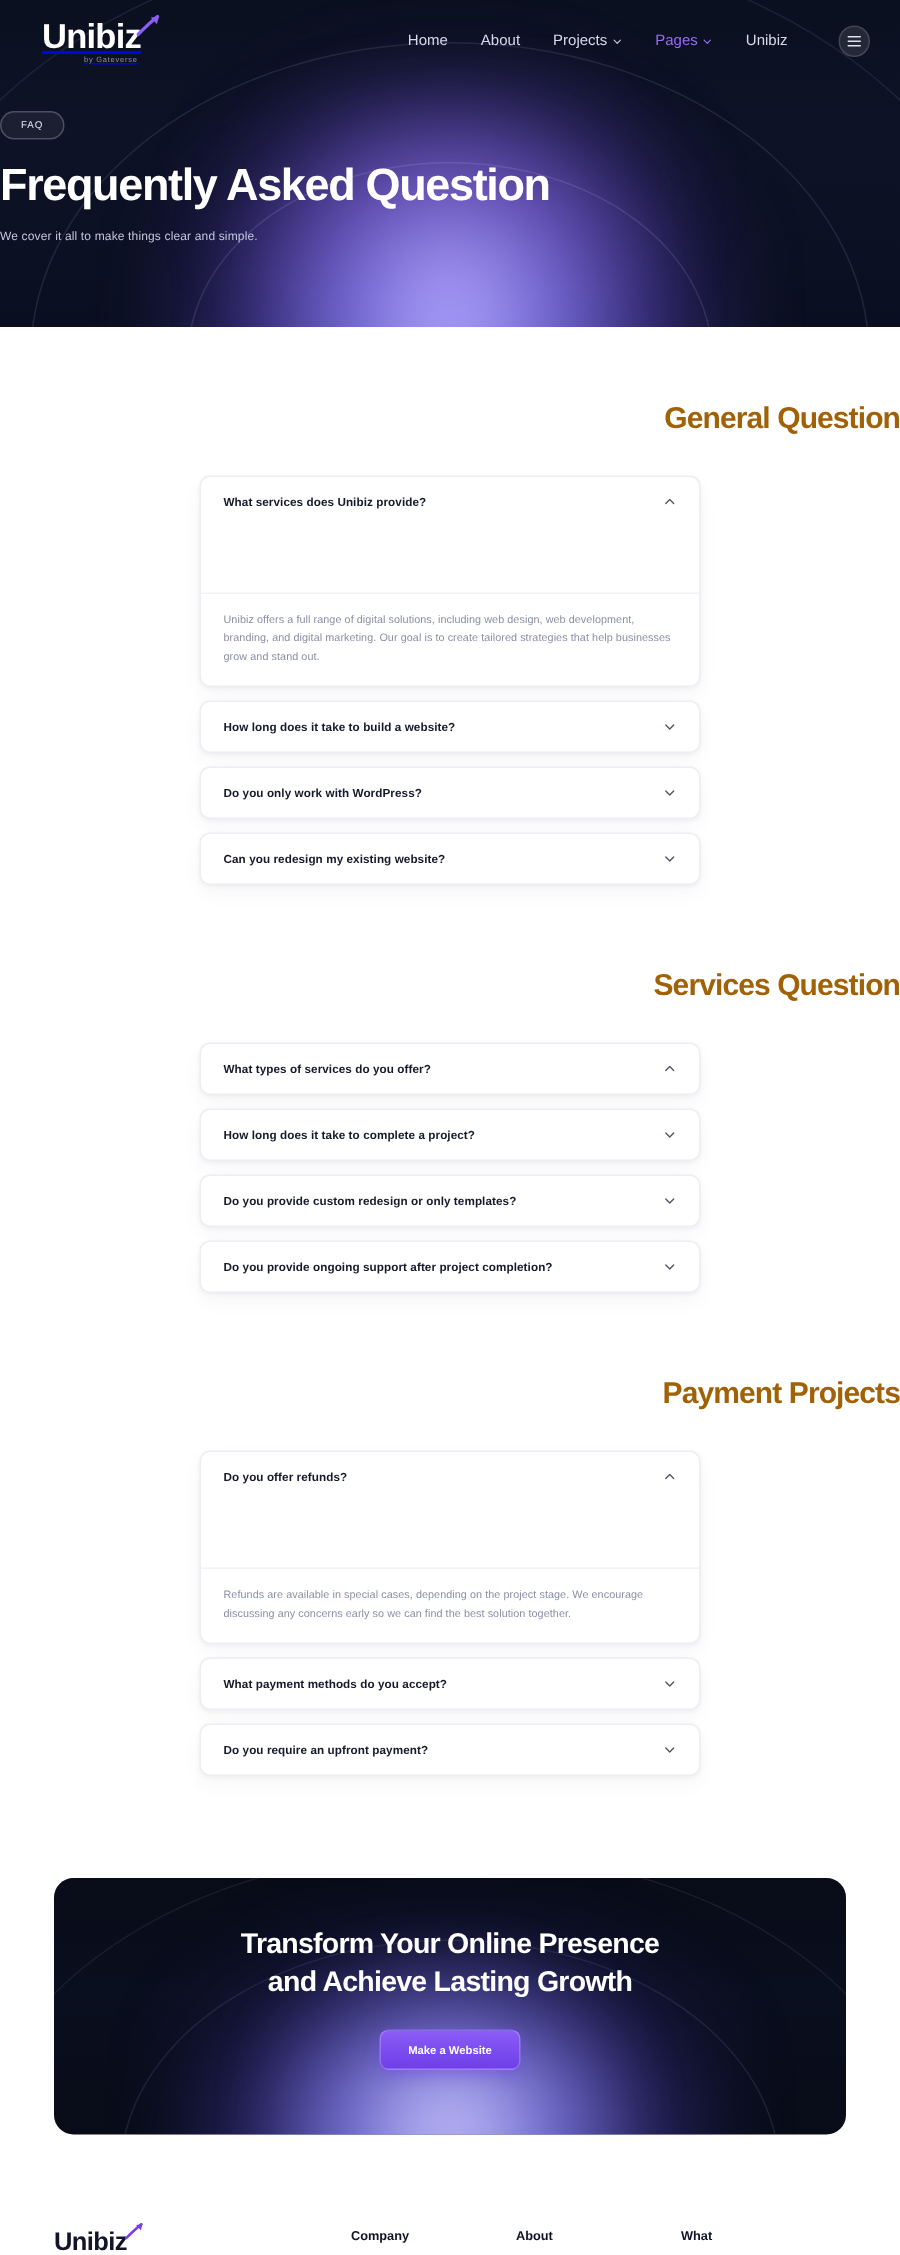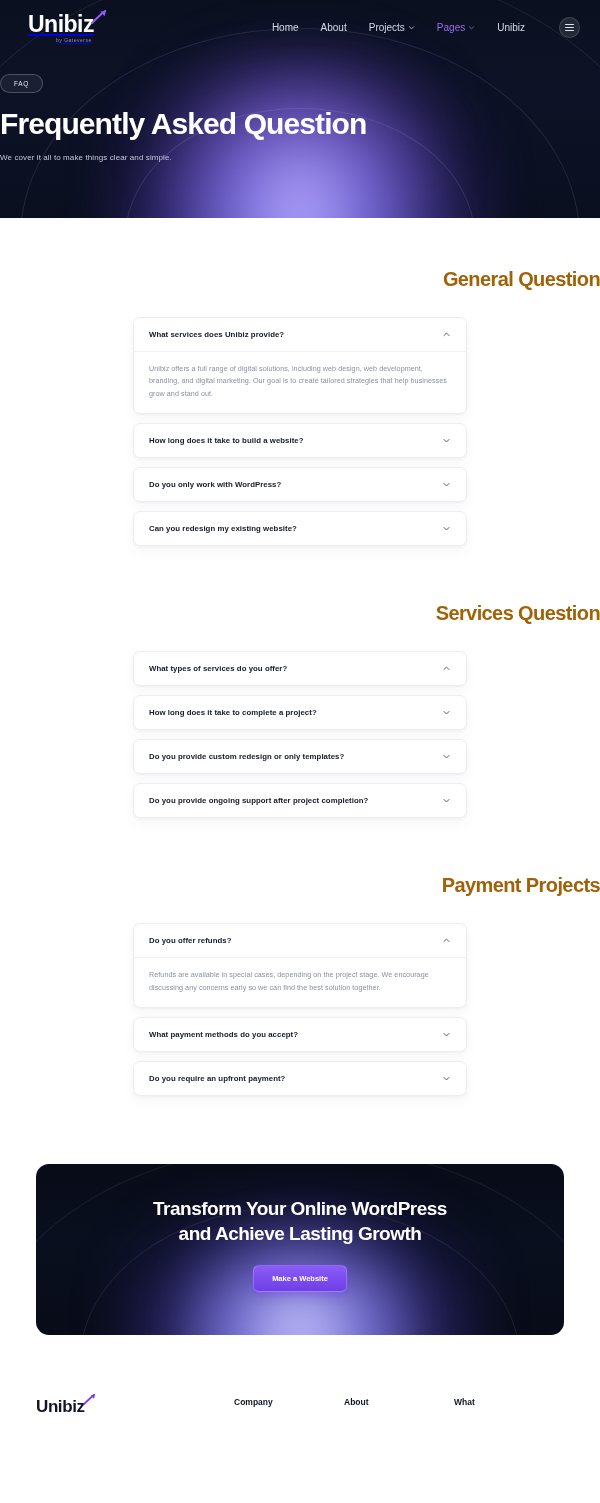--- a/index.html
+++ b/index.html
@@ -199,20 +199,21 @@
     font-size: 7.8px;
     font-weight: 600;
     color: #151a2b;
     letter-spacing: 0.05px;
   }
   .acc-icon { width: 9px; height: 9px; flex-shrink: 0; opacity: 0.78; }
   .acc-body {
     padding: 1px 15px 13px 15px;
     border-top: 1px solid #f1f2f6;
     padding-top: 11px;
+    margin-top: 44px;
   }
   .acc-a {
     font-size: 7.2px;
     line-height: 1.72;
     color: #8a8fa3;
     letter-spacing: 0.05px;
   }
 
   
   .cta-outer { padding: 68px 0 40px 0; background:#fff; }
@@ -496,21 +497,21 @@
 </div>
 
 <div class="cta-outer">
   <section class="cta">
     <div class="cta-arc cta-arc-a"></div>
     <div class="cta-arc cta-arc-b"></div>
     <div class="cta-glow-main"></div>
     <div class="cta-glow-soft"></div>
     <div class="cta-inner">
       <h2 class="cta-title">
-        <span>Transform Your Online WordPress</span><br>
+        <span>Transform Your Online Presence</span><br>
         <span>and Achieve Lasting Growth</span>
       </h2>
       <button class="cta-btn">Make a Website</button>
     </div>
   </section>
 </div>
 
 <footer class="footer">
   <div class="footer-brand">
     <a href="#" style="text-decoration:none; display:inline-block;">

